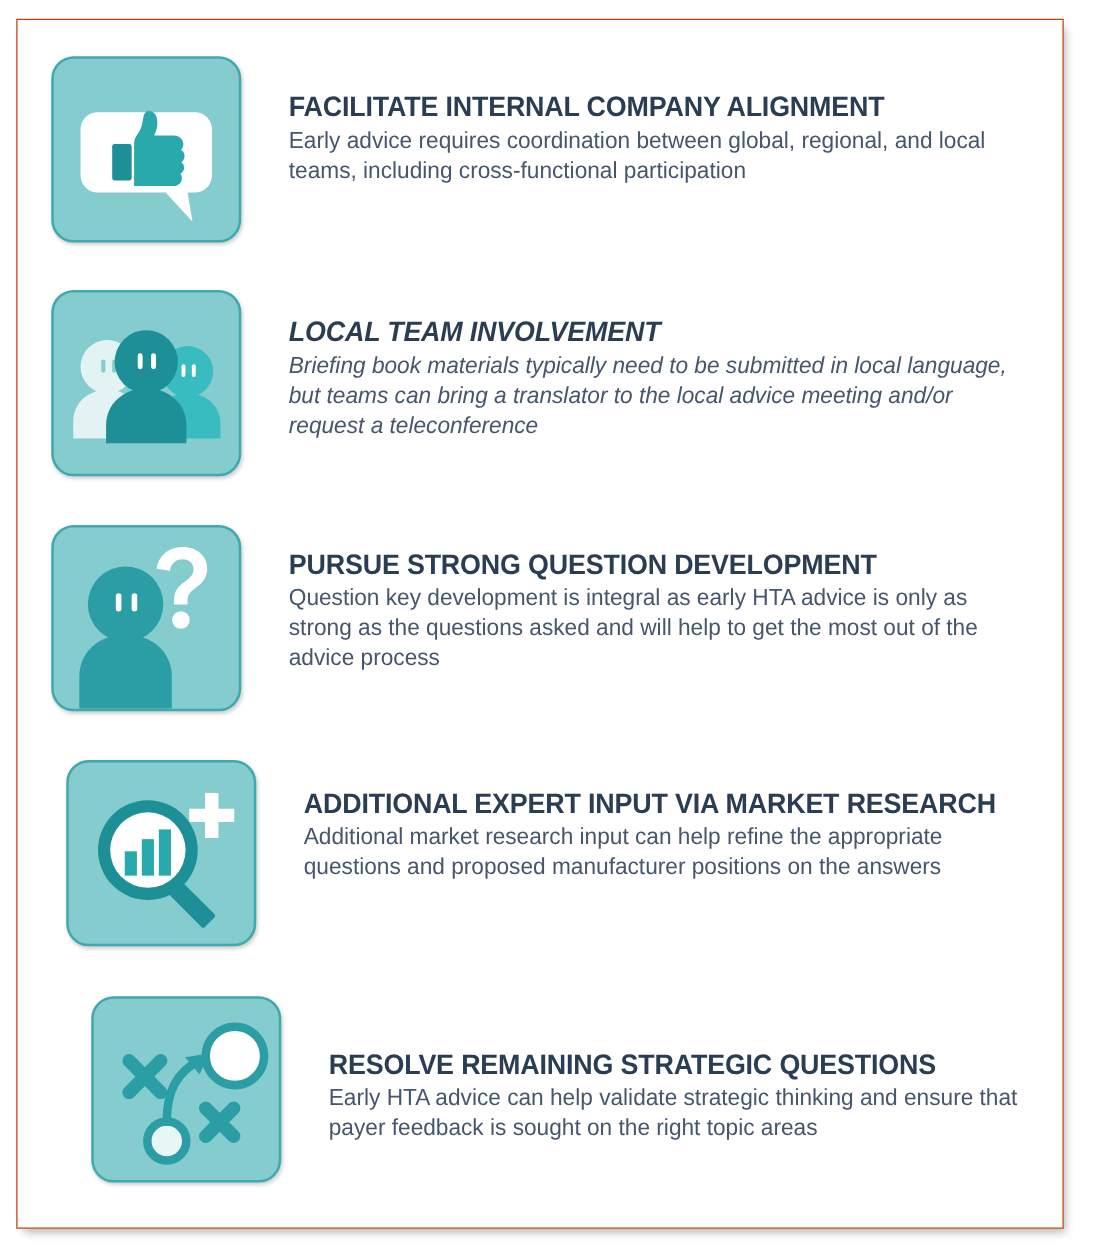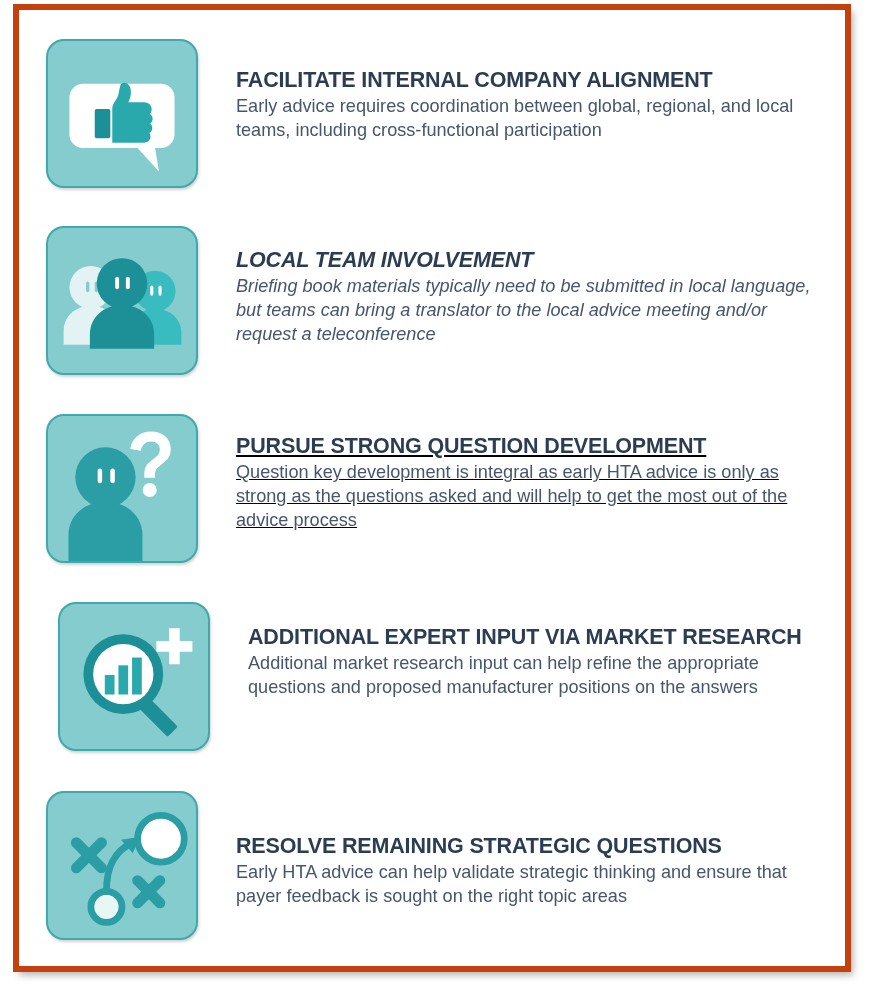--- a/index.html
+++ b/index.html
@@ -19,25 +19,25 @@
     width: 878px;
     height: 1006px;
     background: #ffffff;
     box-sizing: border-box;
   }
 
   
   .frame {
     position: absolute;
     left: 13px;
-    top: 4px;
+    top: 15px;
     width: 838px;
     height: 968px;
     background: #ffffff;
-    border: 6px solid #c2410c;
+    border: 1px solid #c2410c;
     box-sizing: border-box;
     box-shadow: 4px 5px 7px -2px rgba(0,0,0,0.30);
   }
 
   .rows {
     position: absolute;
     left: 0;
     top: 0;
     width: 100%;
     height: 100%;
@@ -99,26 +99,26 @@
   }
 
   
   .row-0 { top: 29px; }
   .row-0 .textcol { padding-top: 29px; }
 
   .row-1 { top: 216px; font-style: italic; }
   .row-1 .textcol { padding-top: 22px; }
 
   .row-2 { top: 404px; }
-  .row-2 .textcol { padding-top: 20px; text-decoration: underline; }
+  .row-2 .textcol { padding-top: 20px; }
 
   .row-3 { top: 592px; padding-left: 12px; }
   .row-3 .textcol { padding-top: 23px; }
 
-  .row-4 { top: 781px; }
+  .row-4 { top: 781px; margin-left: 32px; }
   .row-4 .textcol { padding-top: 43px; }
 </style>
 </head>
 <body>
 
 <div id="infographic">
   <div class="frame">
     <div class="rows">
 
       <div class="row row-0">

